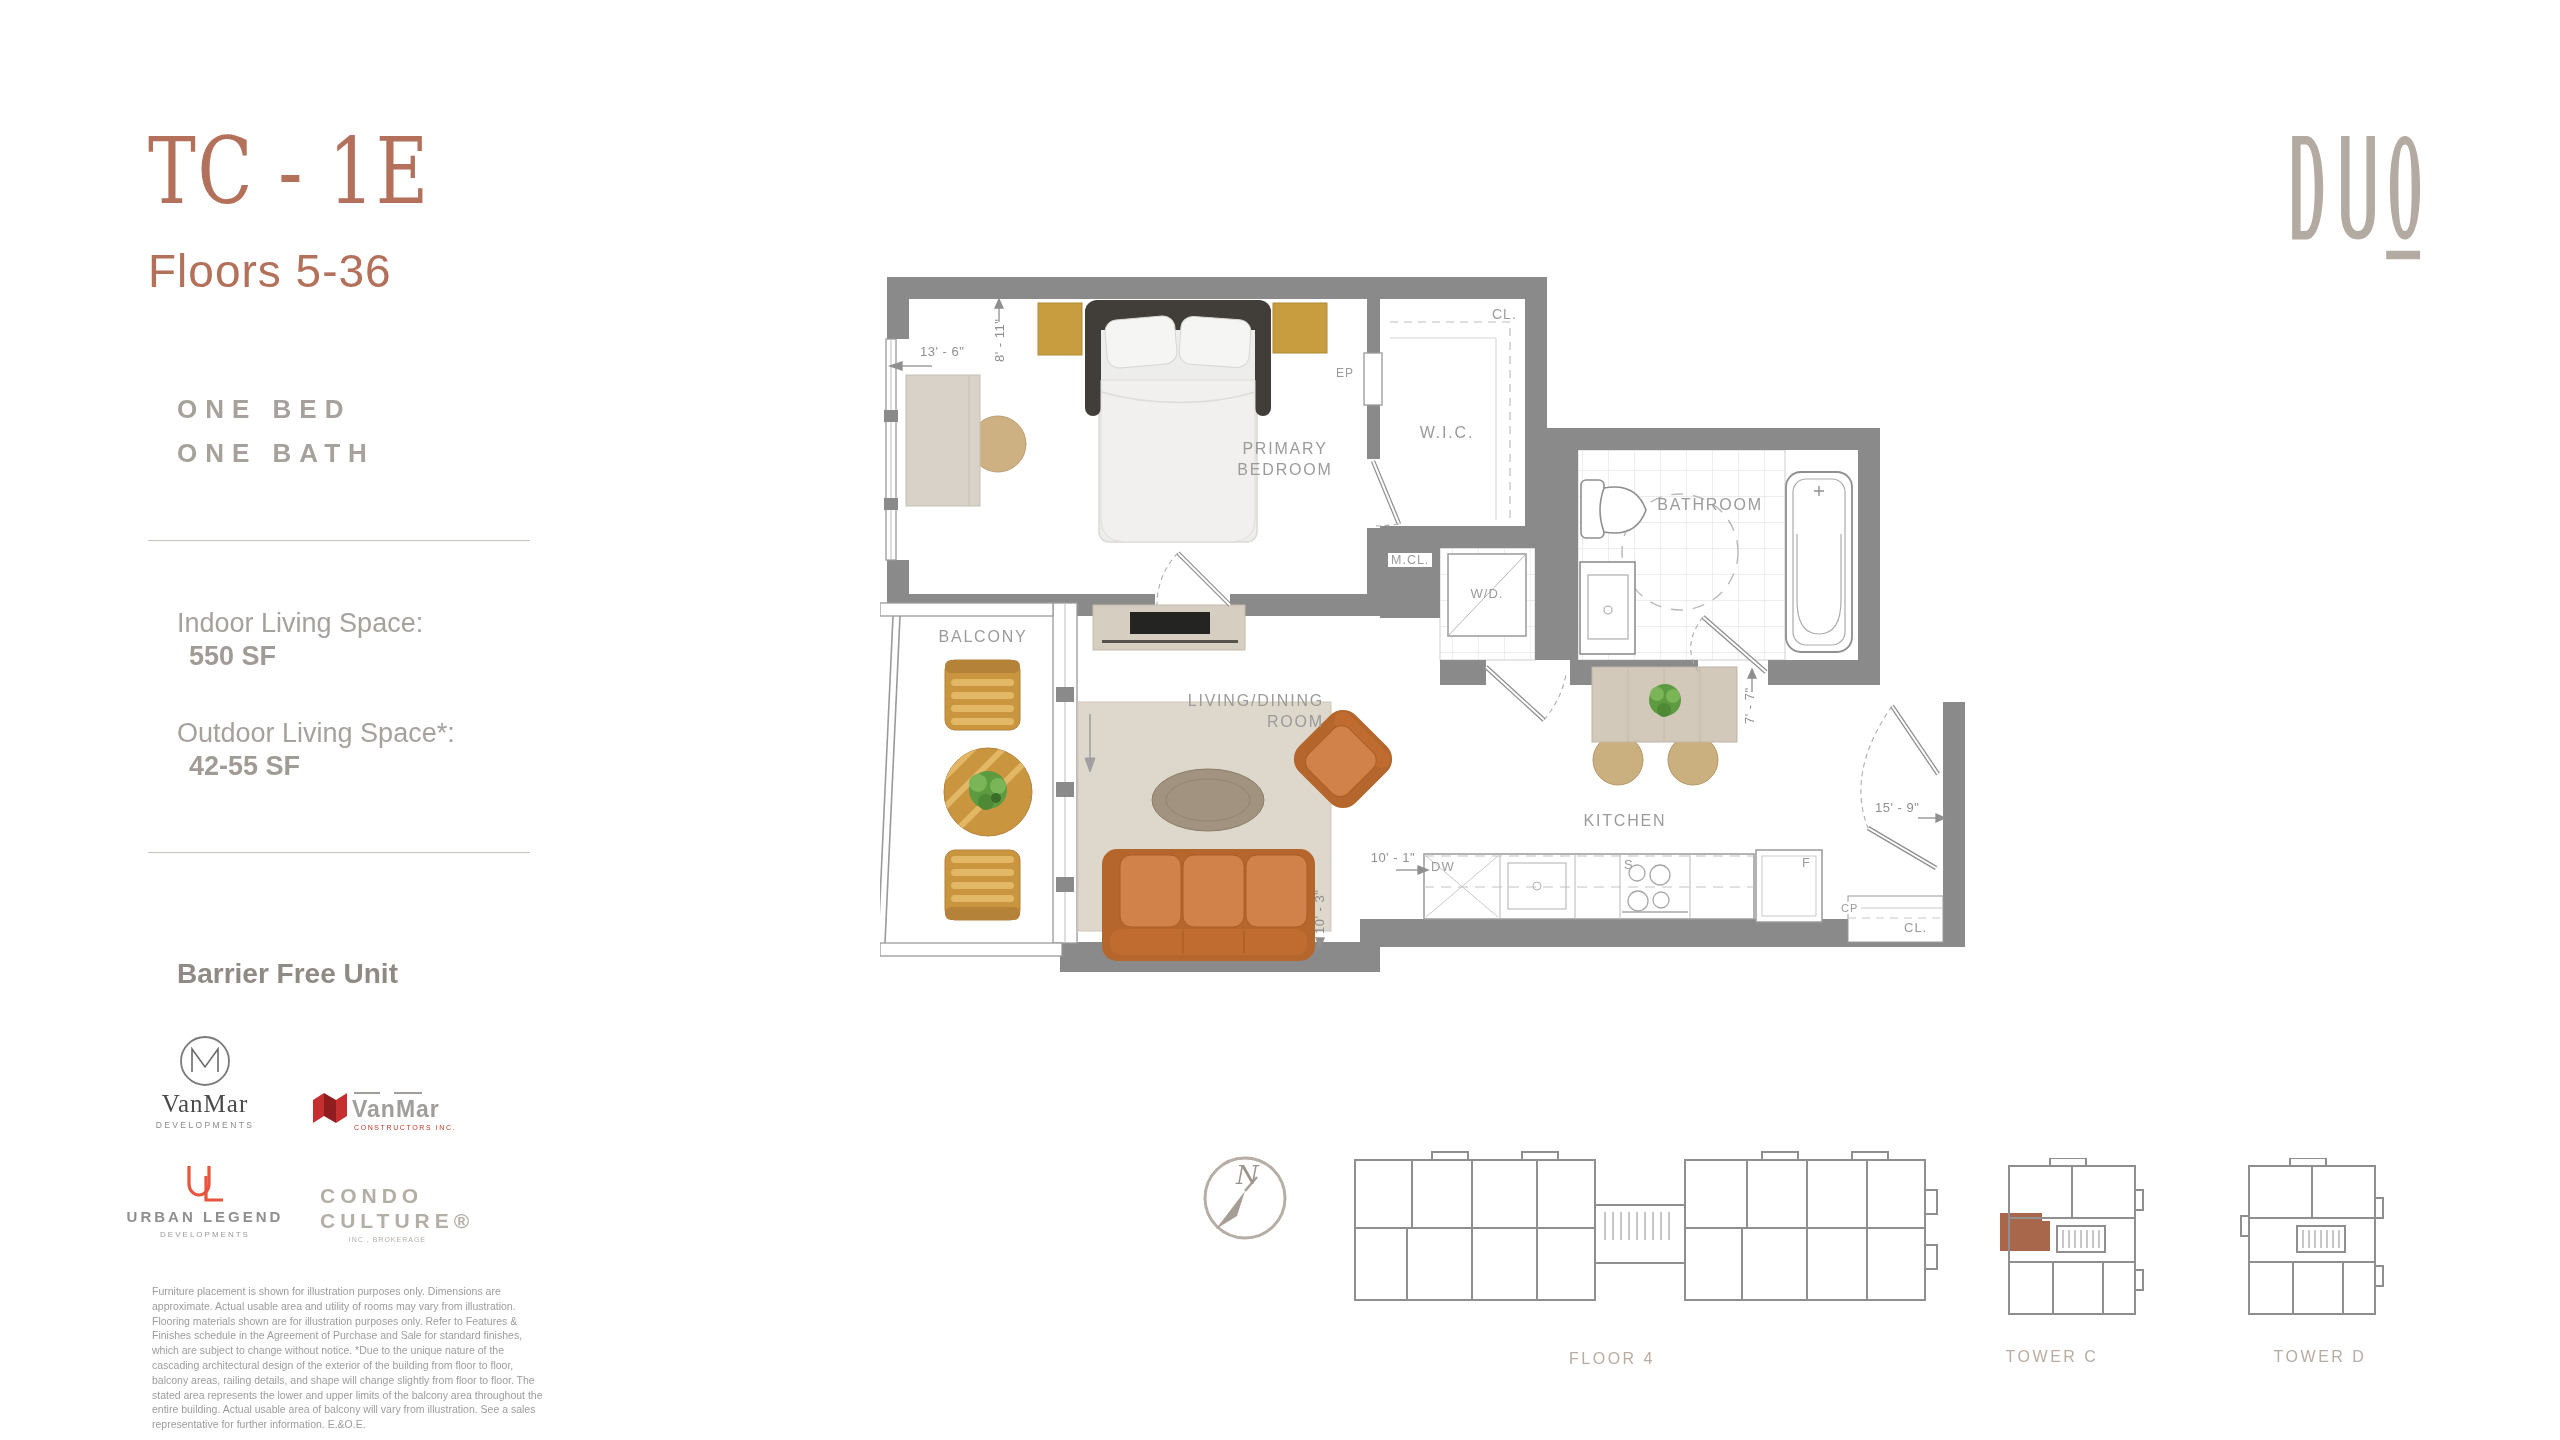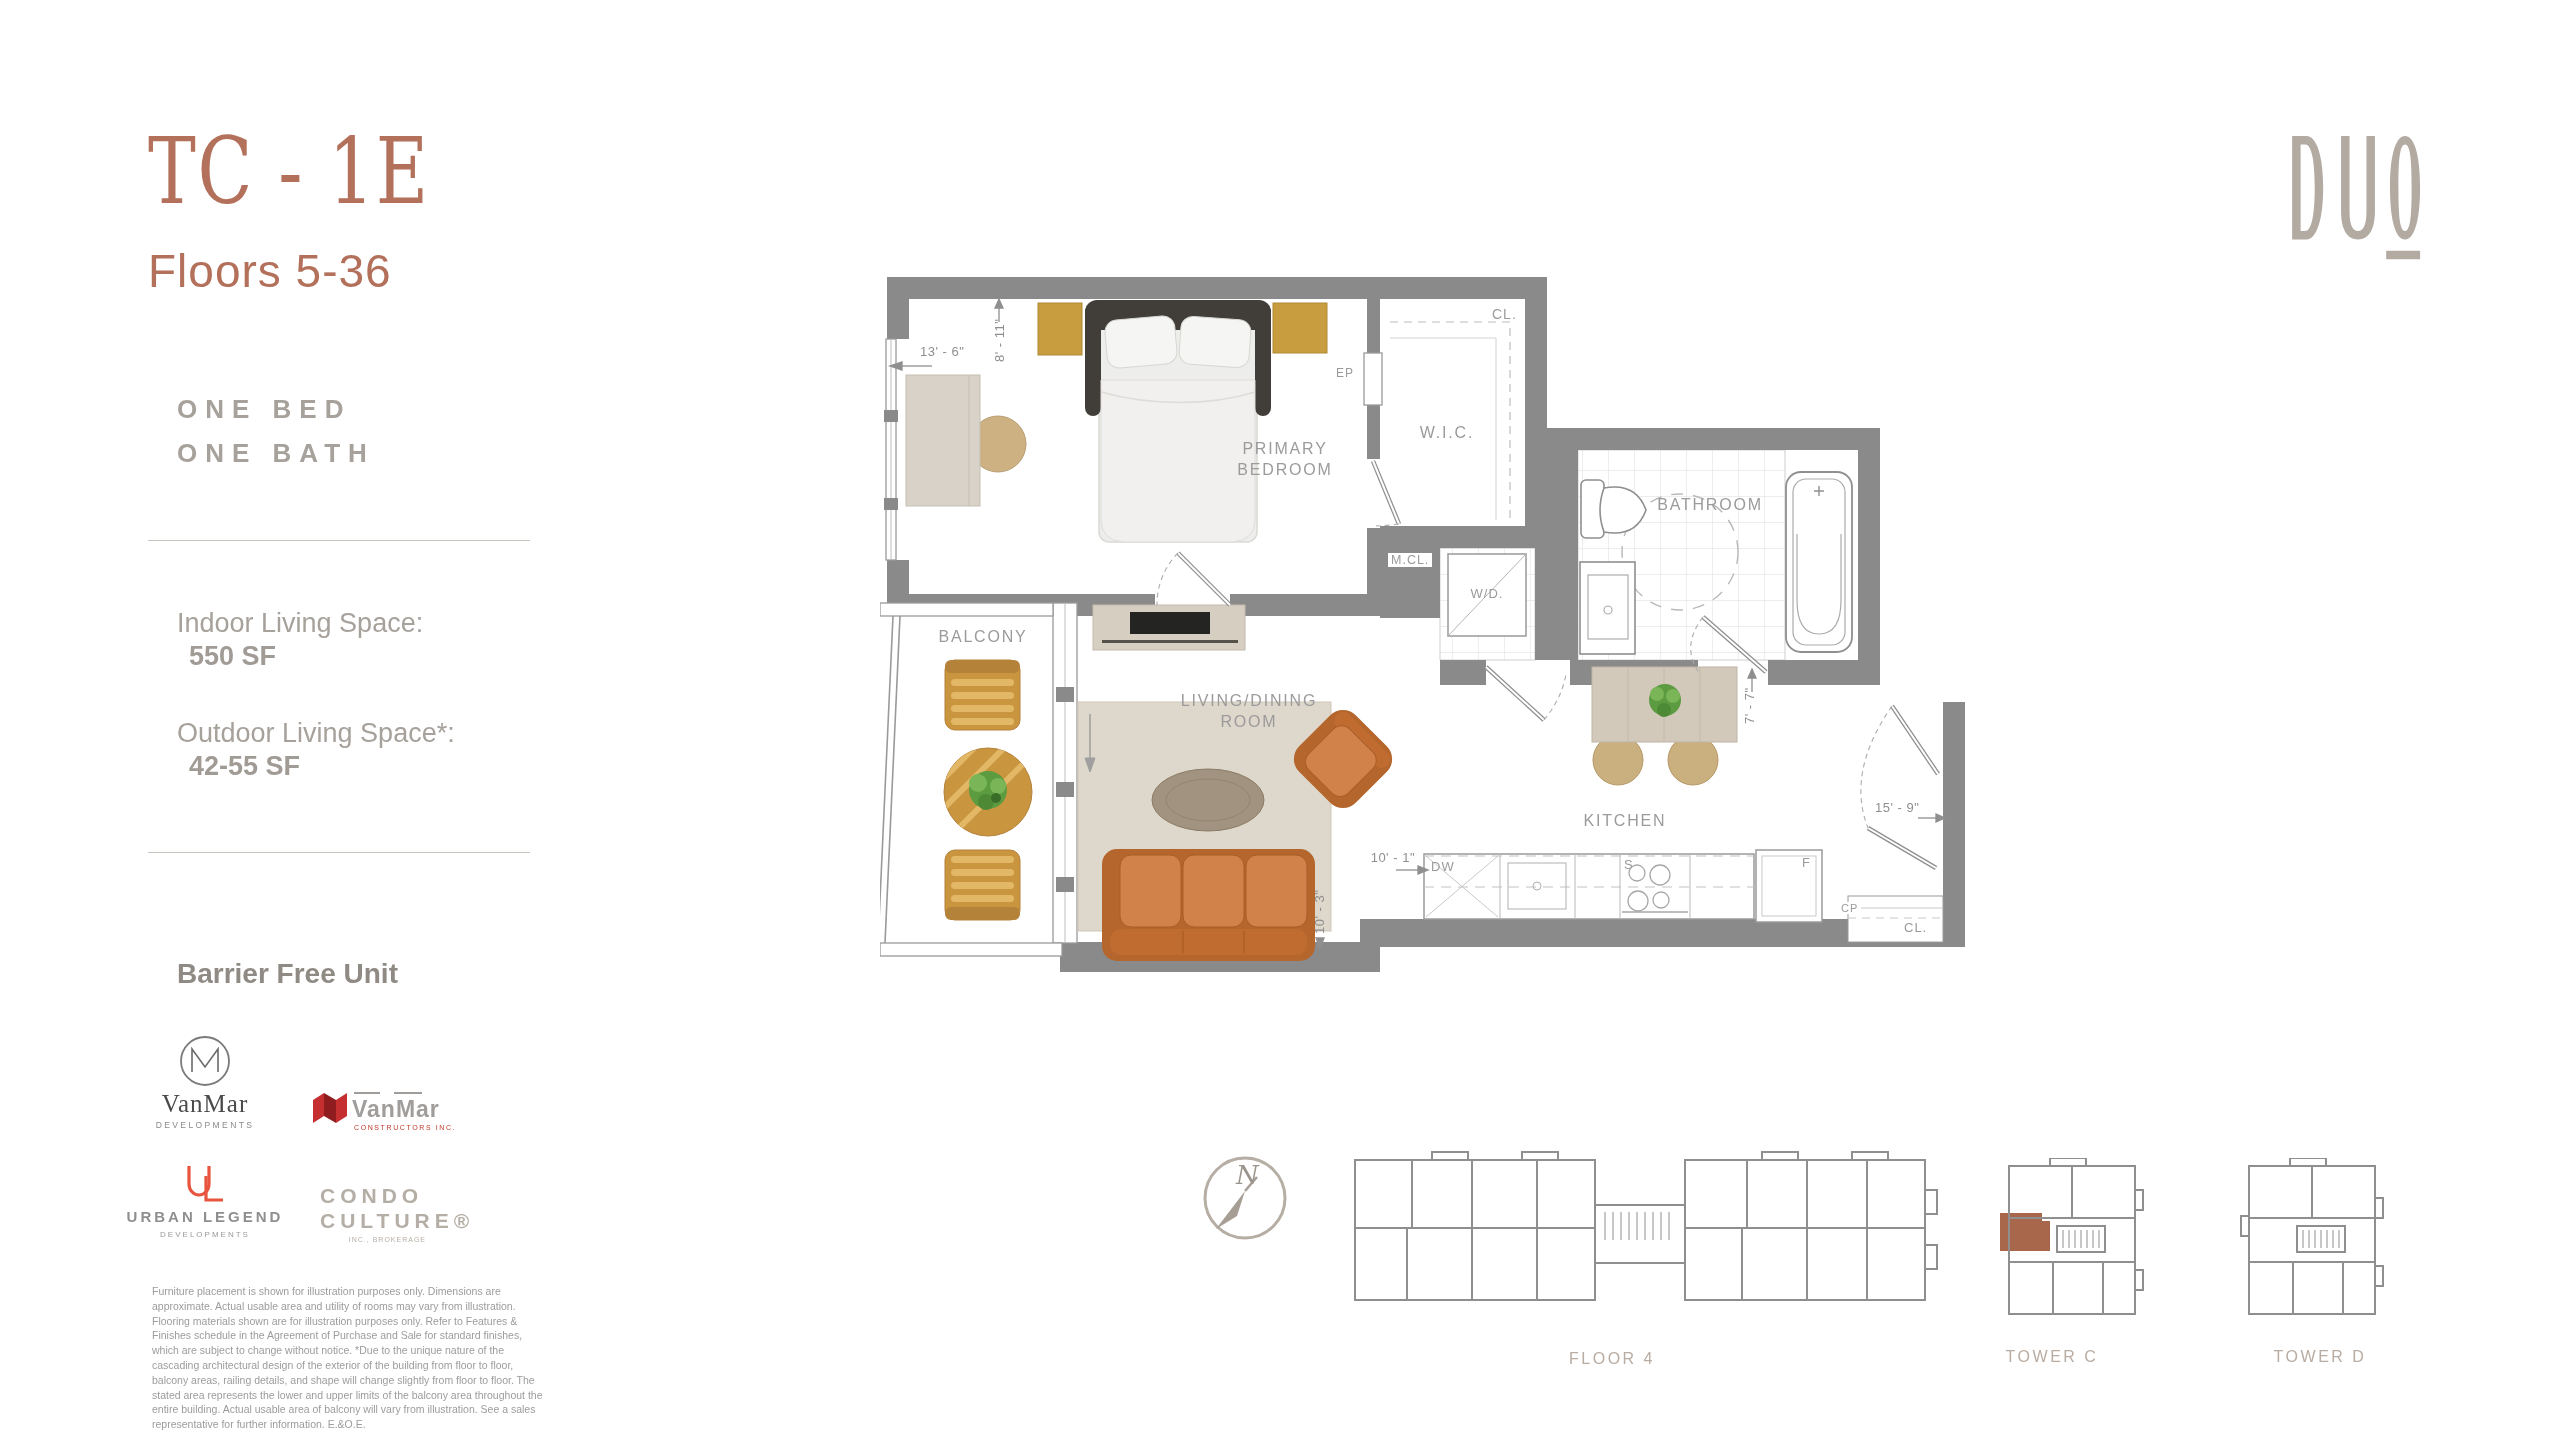--- a/index.html
+++ b/index.html
@@ -391,21 +391,21 @@
     <div class="plabel" style="left:330px;top:176px;width:150px;font-size:16px;">PRIMARY
 BEDROOM</div>
     <div class="pfix" style="left:456px;top:104px;font-size:12px;">EP</div>
     <div class="plabel" style="left:527px;top:160px;width:80px;">W.I.C.</div>
     <div class="pfix" style="left:612px;top:44px;font-size:14px;">CL.</div>
     <div class="pfix chip" style="left:508px;top:291px;font-size:12.5px;">M.CL.</div>
     <div class="pfix" style="left:572px;top:324px;width:70px;text-align:center;">W/D.</div>
     <div class="plabel" style="left:770px;top:232px;width:120px;">BATHROOM</div>
     <div class="dim dim-v" style="left:862px;top:462px;">7' - 7"</div>
     <div class="plabel" style="left:48px;top:364px;width:110px;">BALCONY</div>
-    <div class="plabel" style="left:294px;top:428px;width:150px;font-size:16px;">LIVING/DINING
+    <div class="plabel" style="left:294px;top:428px;width:150px;font-size:16px;text-align:right;">LIVING/DINING
 ROOM</div>
     <div class="plabel" style="left:695px;top:548px;width:100px;">KITCHEN</div>
     <div class="dim" style="left:478px;top:588px;width:57px;text-align:right;">10' - 1"</div>
     <div class="dim dim-v" style="left:432px;top:672px;">10' - 3"</div>
     <div class="dim" style="left:995px;top:538px;">15' - 9"</div>
     <div class="pfix" style="left:551px;top:597px;">DW</div>
     <div class="pfix" style="left:744px;top:595px;">S</div>
     <div class="pfix" style="left:922px;top:593px;">F</div>
     <div class="pfix chip" style="left:958px;top:640px;font-size:11px;text-align:right;">CP</div>
     <div class="pfix" style="left:1024px;top:658px;">CL.</div>

